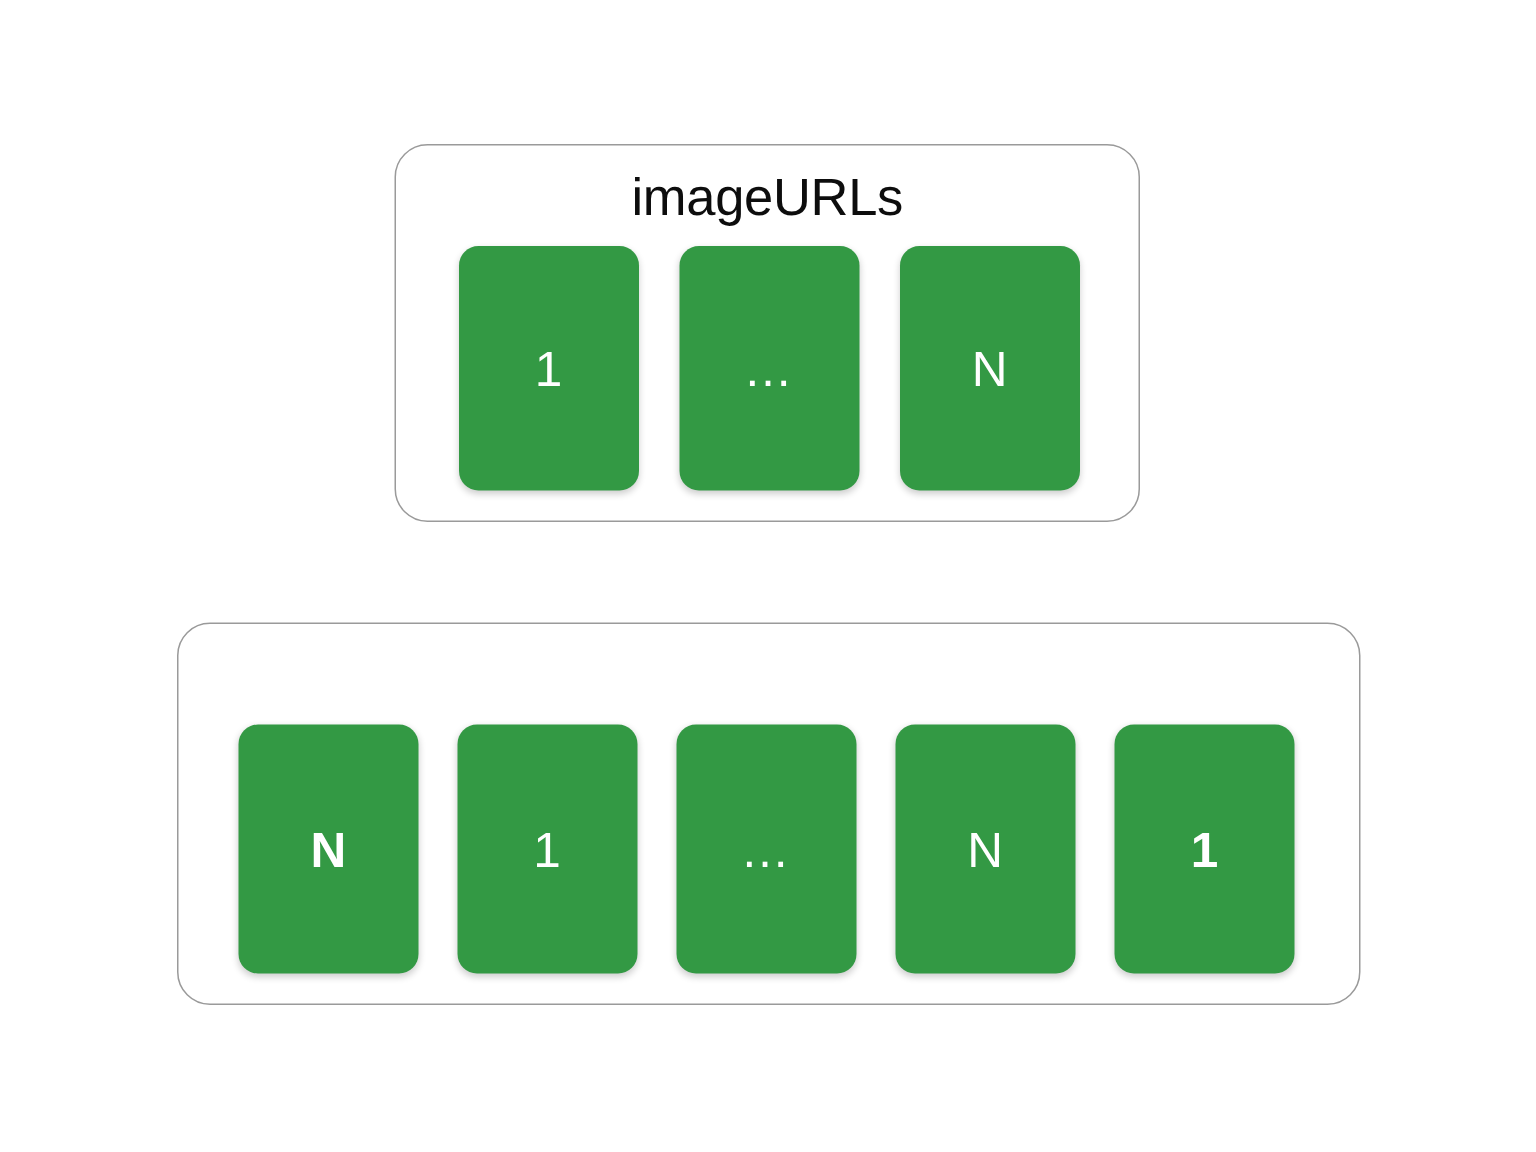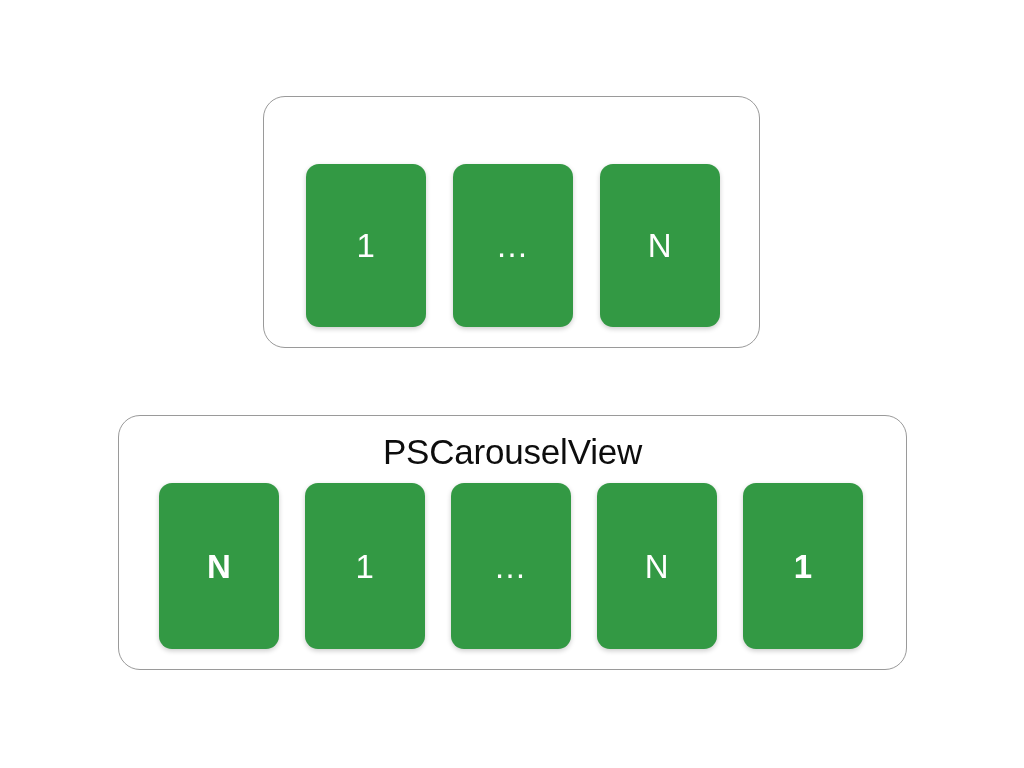--- a/index.html
+++ b/index.html
@@ -117,41 +117,41 @@
     letter-spacing: 2px;
   }
 </style>
 </head>
 <body>
 
 <div id="diagram-canvas">
 
   <div class="group-box" id="group-imageurls">
 
+    <div class="group-title">imageURLs</div>
 
     <div class="card-row" id="row-imageurls">
 
       <div class="card">
         <span class="card-label">1</span>
       </div>
 
       <div class="card">
         <span class="card-label is-ellipsis">…</span>
       </div>
 
       <div class="card">
         <span class="card-label">N</span>
       </div>
 
     </div>
   </div>
 
   <div class="group-box" id="group-pscarouselview">
 
-    <div class="group-title">PSCarouselView</div>
 
     <div class="card-row" id="row-pscarouselview">
 
       <div class="card">
         <span class="card-label is-bold">N</span>
       </div>
 
       <div class="card">
         <span class="card-label">1</span>
       </div>

